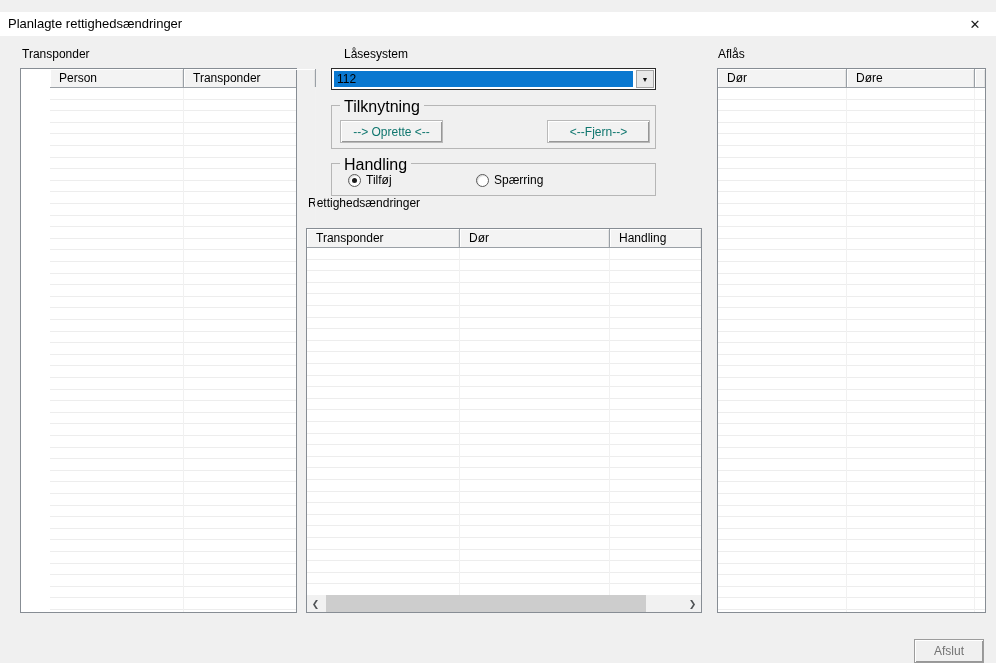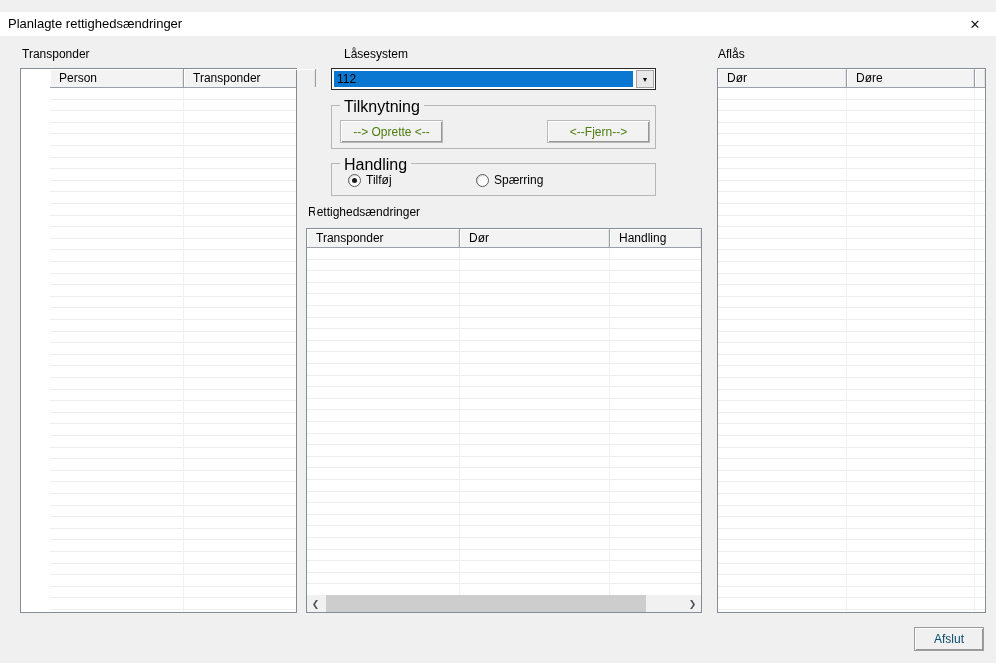--- a/index.html
+++ b/index.html
@@ -47,22 +47,22 @@
   .combo-arrow{font-size:7px;color:#111;line-height:1;}
 
   
   .groupbox{position:absolute;border:1px solid #b6b6b6;background:transparent;}
   .gb-label{position:absolute;top:-8px;left:8px;background:#f0f0f0;padding:0 4px;font-size:16px;}
 
   
   .btn3d{position:absolute;background:#f2f2f2;border:1px solid #b9b9b9;
          box-shadow:inset 1px 1px 0 #ffffff, inset -1px -1px 0 #979797;
          font-size:12px;display:flex;align-items:center;justify-content:center;white-space:nowrap;}
-  .btn3d.disabled{color:#4d7c0f;}
-  .btn3d.enabled{color:#0c4a6e;background:#f0f0f0;border-color:#9c9c9c;}
+  .btn3d.disabled{color:#0f766e;}
+  .btn3d.enabled{color:#737373;background:#f0f0f0;border-color:#9c9c9c;margin-top:12px;}
 
   
   .radio-row{position:absolute;display:flex;align-items:center;}
   .radio{width:13px;height:13px;border-radius:50%;border:1px solid #5a5a5a;background:#ffffff;
          display:flex;align-items:center;justify-content:center;margin-right:5px;
          box-shadow:inset 1px 1px 1px rgba(0,0,0,0.15);}
   .radio .dot{width:5px;height:5px;border-radius:50%;background:#1a1a1a;display:none;}
   .radio.checked .dot{display:block;}
   .radio-label{font-size:12px;}
 </style>
@@ -74,21 +74,21 @@
   <div class="titlebar">
     <span class="title-text">Planlagte rettighedsændringer</span>
     <div class="close-btn">
       <span class="close-glyph">✕</span>
     </div>
   </div>
 
   <span class="sect-label" style="left:22px;top:47px;">Transponder</span>
   <span class="sect-label" style="left:328px;top:47px;margin-left:16px;">Låsesystem</span>
   <span class="sect-label" style="left:718px;top:47px;">Aflås</span>
-  <span class="sect-label" style="left:308px;top:205px;">Rettighedsændringer</span>
+  <span class="sect-label" style="left:308px;top:196px;">Rettighedsændringer</span>
 
   <div class="dg" style="left:20px;top:68px;width:277px;height:545px;padding-left:29px;">
     <div class="dg-head">
       <div class="dg-hcell" style="flex:0 0 134px;">Person</div>
       <div class="dg-hcell" style="flex:0 0 132px;">Transponder</div>
       <div class="dg-hcell dg-hcell-sliver"></div>
     </div>
     <div class="dg-body">
       <div class="dg-col" style="flex:0 0 134px;"></div>
       <div class="dg-col" style="flex:0 0 132px;"></div>

